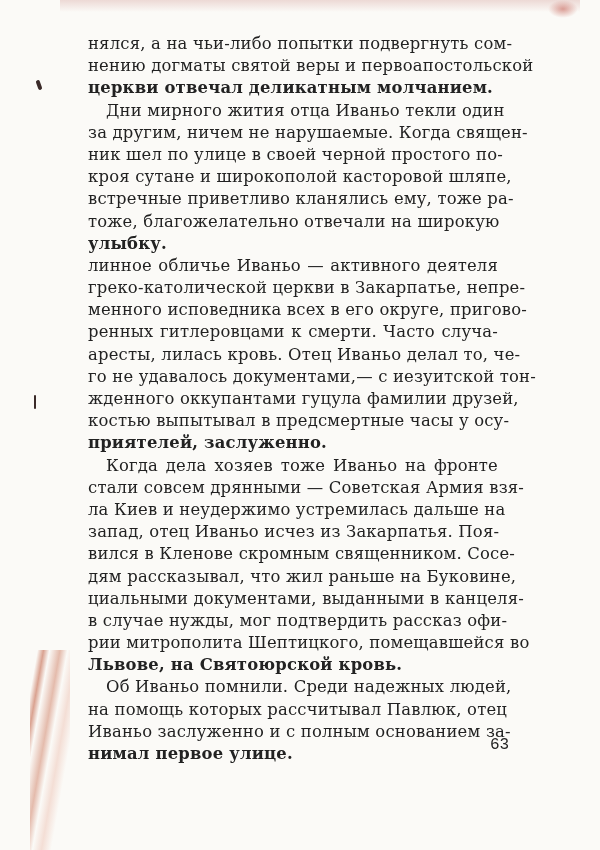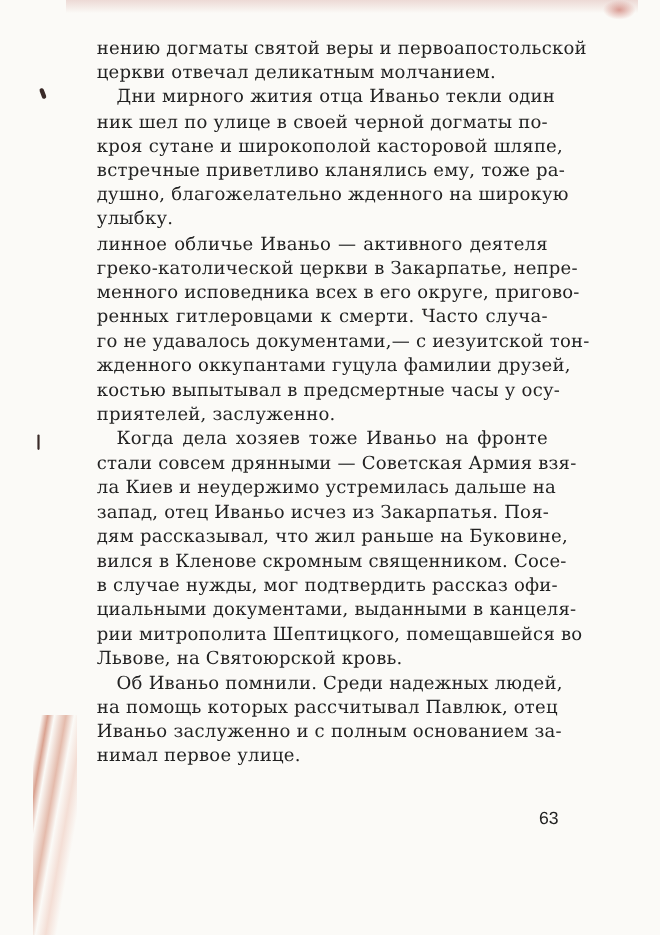--- a/index.html
+++ b/index.html
@@ -33,68 +33,71 @@
     }
     .line {
       height: 22.2px; line-height: 22.2px;
       font-size: 16.4px;
       white-space: nowrap;
       text-align: justify;
       text-align-last: justify;
       letter-spacing: 0.2px;
     }
     .line.indent { padding-left: 18px; }
-    .line.last { text-align-last: left; }
+    .line.last { text-align-last: left; font-weight: bold; }
     .page-number {
       position: absolute; left: 490px; top: 736px;
-      font-family: Liberation Sans, sans-serif;
+      font-family: Liberation Mono, monospace;
       font-size: 16px; color: #222;
     }
   </style>
 </head>
 <body>
 
 <div class="top-stain"></div>
 <div class="top-stain-right"></div>
 <div class="left-stain"></div>
 <div class="mark" style="left:37px;top:80px;width:4px;height:10px;transform:rotate(-20deg);"></div>
 <div class="mark" style="left:34px;top:395px;width:2px;height:14px;"></div>
 
 <div class="page">
   <div class="paragraph">
+    <div class="line">нялся, а на чьи-либо попытки подвергнуть сом-</div>
     <div class="line">нению догматы святой веры и первоапостольской</div>
     <div class="line last">церкви отвечал деликатным молчанием.</div>
   </div>
   <div class="paragraph">
     <div class="line indent">Дни мирного жития отца Иваньо текли один</div>
-    <div class="line">ник шел по улице в своей черной догматы по-</div>
+    <div class="line">за другим, ничем не нарушаемые. Когда священ-</div>
+    <div class="line">ник шел по улице в своей черной простого по-</div>
     <div class="line">кроя сутане и широкополой касторовой шляпе,</div>
     <div class="line">встречные приветливо кланялись ему, тоже ра-</div>
-    <div class="line">душно, благожелательно жденного на широкую</div>
+    <div class="line">тоже, благожелательно отвечали на широкую</div>
     <div class="line last">улыбку.</div>
   </div>
   <div class="paragraph">
     <div class="line">линное обличье Иваньо — активного деятеля</div>
     <div class="line">греко-католической церкви в Закарпатье, непре-</div>
     <div class="line">менного исповедника всех в его округе, пригово-</div>
     <div class="line">ренных гитлеровцами к смерти. Часто случа-</div>
+    <div class="line">аресты, лилась кровь. Отец Иваньо делал то, че-</div>
     <div class="line">го не удавалось документами,— с иезуитской тон-</div>
     <div class="line">жденного оккупантами гуцула фамилии друзей,</div>
     <div class="line">костью выпытывал в предсмертные часы у осу-</div>
     <div class="line last">приятелей, заслуженно.</div>
   </div>
   <div class="paragraph">
     <div class="line indent">Когда дела хозяев тоже Иваньо на фронте</div>
     <div class="line">стали совсем дрянными — Советская Армия взя-</div>
     <div class="line">ла Киев и неудержимо устремилась дальше на</div>
     <div class="line">запад, отец Иваньо исчез из Закарпатья. Поя-</div>
+    <div class="line">вился в Кленове скромным священником. Сосе-</div>
     <div class="line">дям рассказывал, что жил раньше на Буковине,</div>
-    <div class="line">вился в Кленове скромным священником. Сосе-</div>
+    <div class="line">циальными документами, выданными в канцеля-</div>
     <div class="line">в случае нужды, мог подтвердить рассказ офи-</div>
-    <div class="line">циальными документами, выданными в канцеля-</div>
     <div class="line">рии митрополита Шептицкого, помещавшейся во</div>
     <div class="line last">Львове, на Святоюрской кровь.</div>
   </div>
   <div class="paragraph">
     <div class="line indent">Об Иваньо помнили. Среди надежных людей,</div>
     <div class="line">на помощь которых рассчитывал Павлюк, отец</div>
     <div class="line">Иваньо заслуженно и с полным основанием за-</div>
     <div class="line last">нимал первое улице.</div>
   </div>
 </div>

